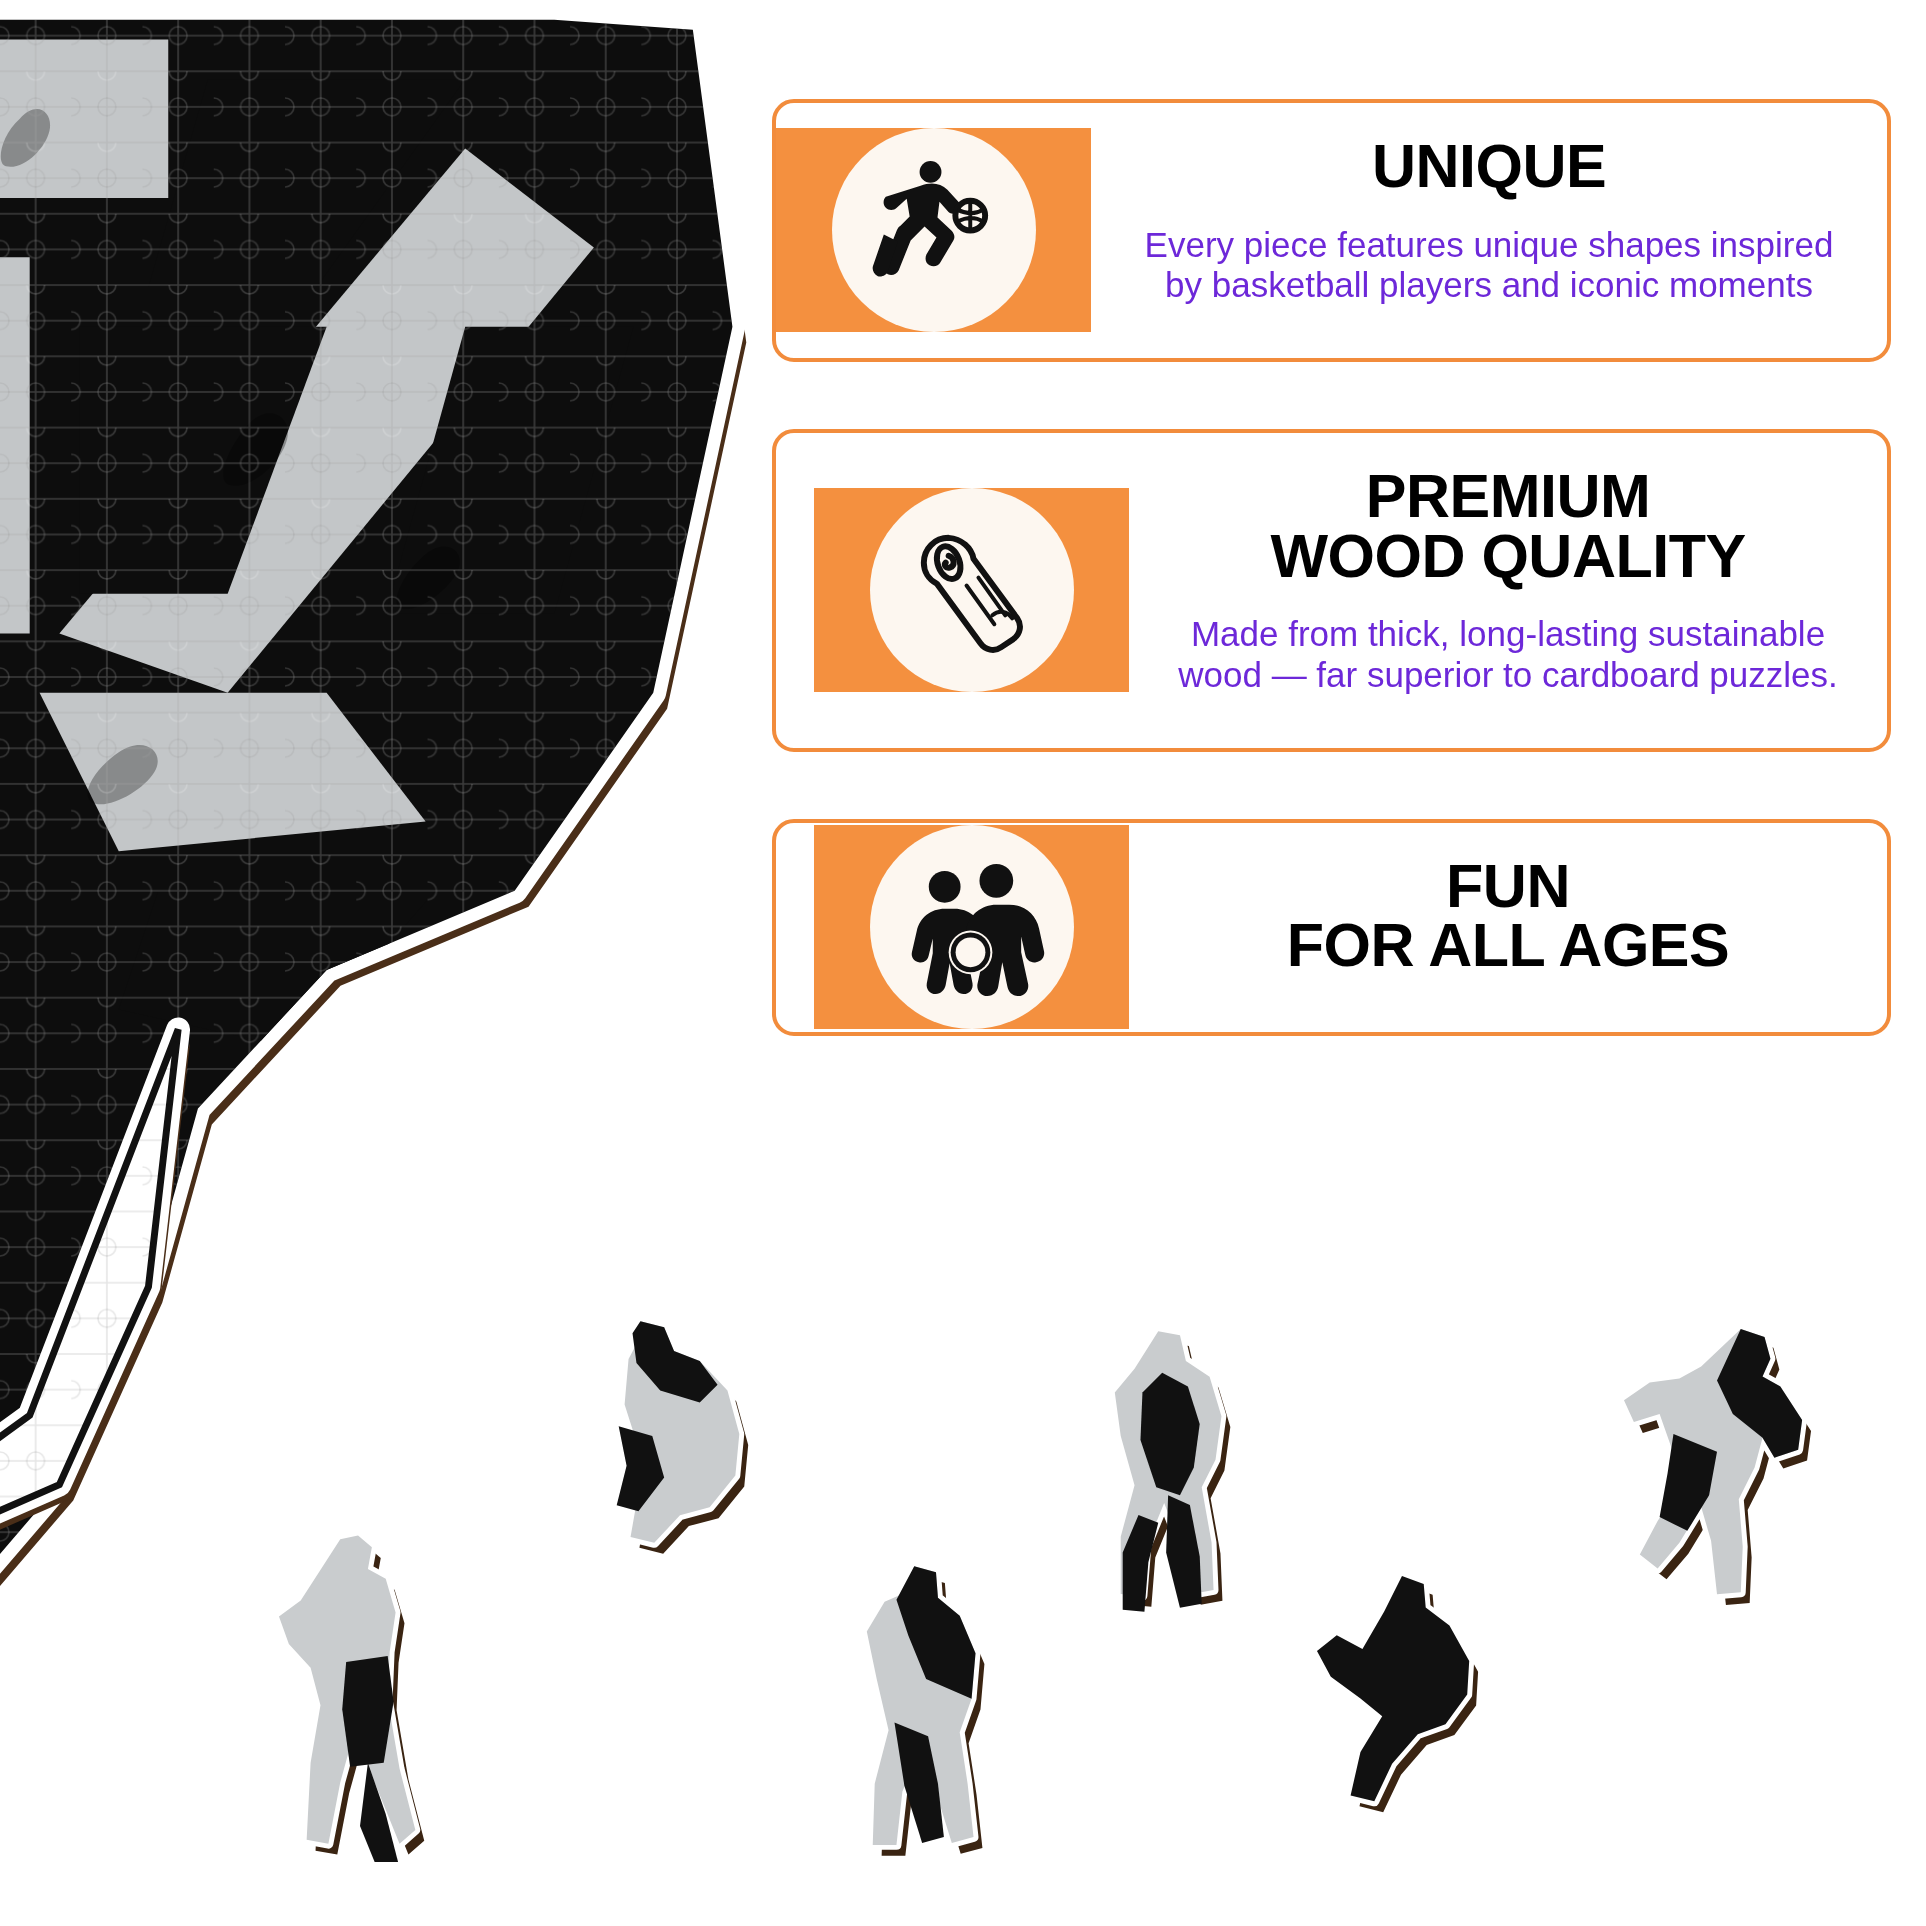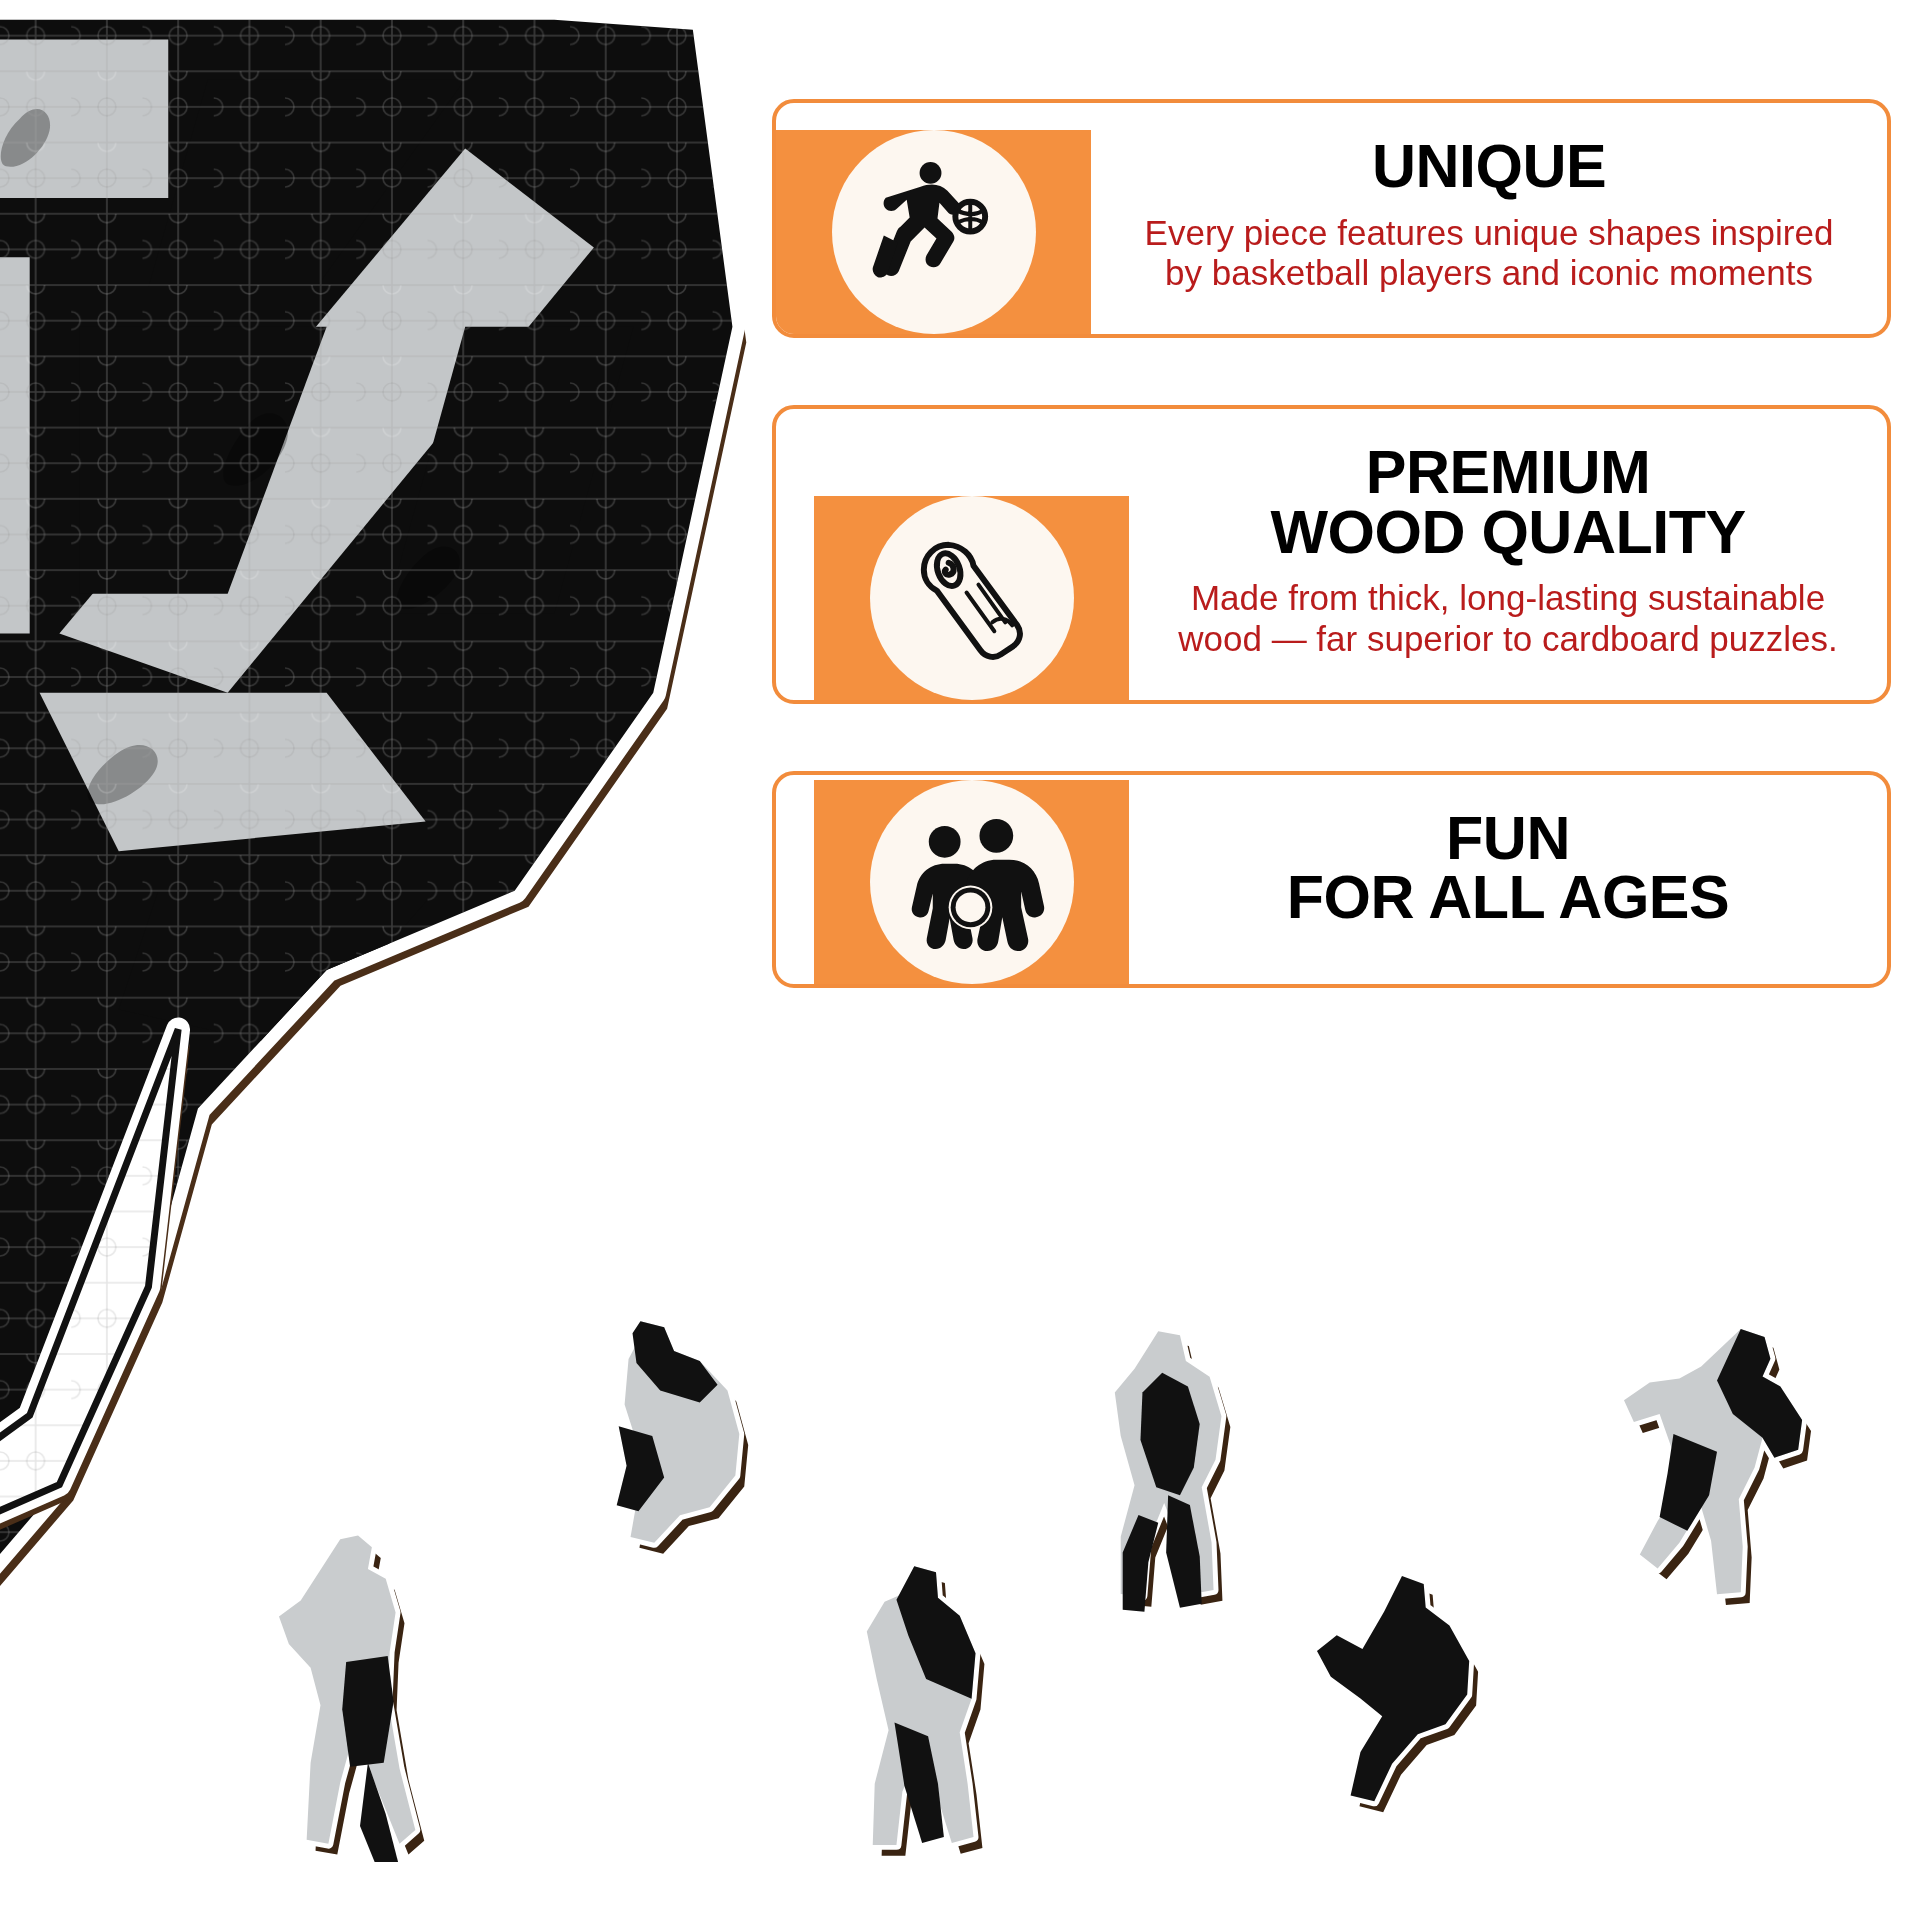--- a/index.html
+++ b/index.html
@@ -29,21 +29,21 @@
   
   .cards {
     position: absolute;
     left: 772px;
     top: 99px;
     width: 1119px;
   }
   .card {
     position: relative;
     display: flex;
-    align-items: flex-end;
+    align-items: center;
     background: #ffffff;
     border: 4px solid #F28C3C;
     border-radius: 22px;
     box-sizing: border-box;
     overflow: hidden;
   }
   .card + .card { margin-top: 67px; padding-left: 38px; }
   .card-icon-col {
     flex: 0 0 315px;
     background: #F4903F;
@@ -73,24 +73,24 @@
     color: #000000;
     font-weight: bold;
     font-size: 61px;
     line-height: 0.98;
     letter-spacing: -0.5px;
     margin: 0 0 16px 0;
     text-transform: uppercase;
   }
   .card-title .line2 { display: block; }
   .card-desc {
-    color: #b91c1c;
+    color: #6d28d9;
     font-size: 35px;
     line-height: 1.16;
-    margin: 0;
+    margin: 12px;
     font-weight: normal;
   }
 
   
   .pieces-layer {
     position: absolute;
     left: 0;
     top: 0;
     width: 1927px;
     height: 1927px;

